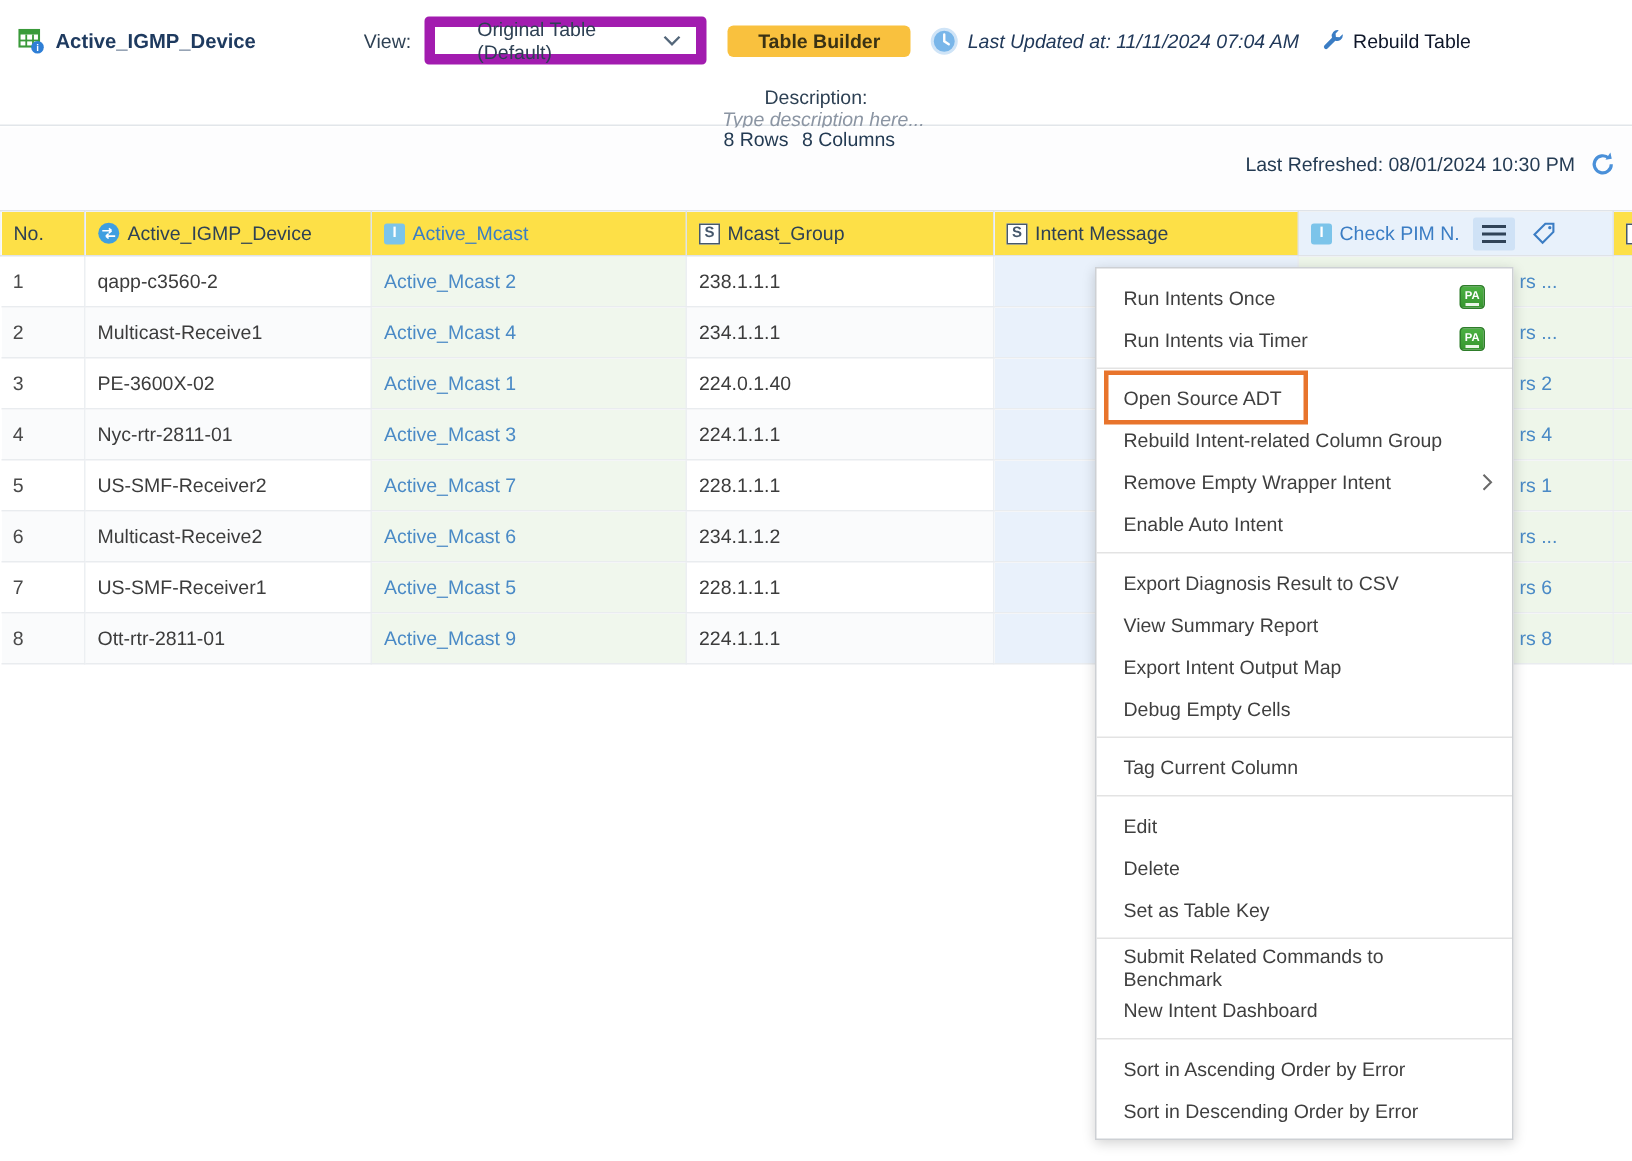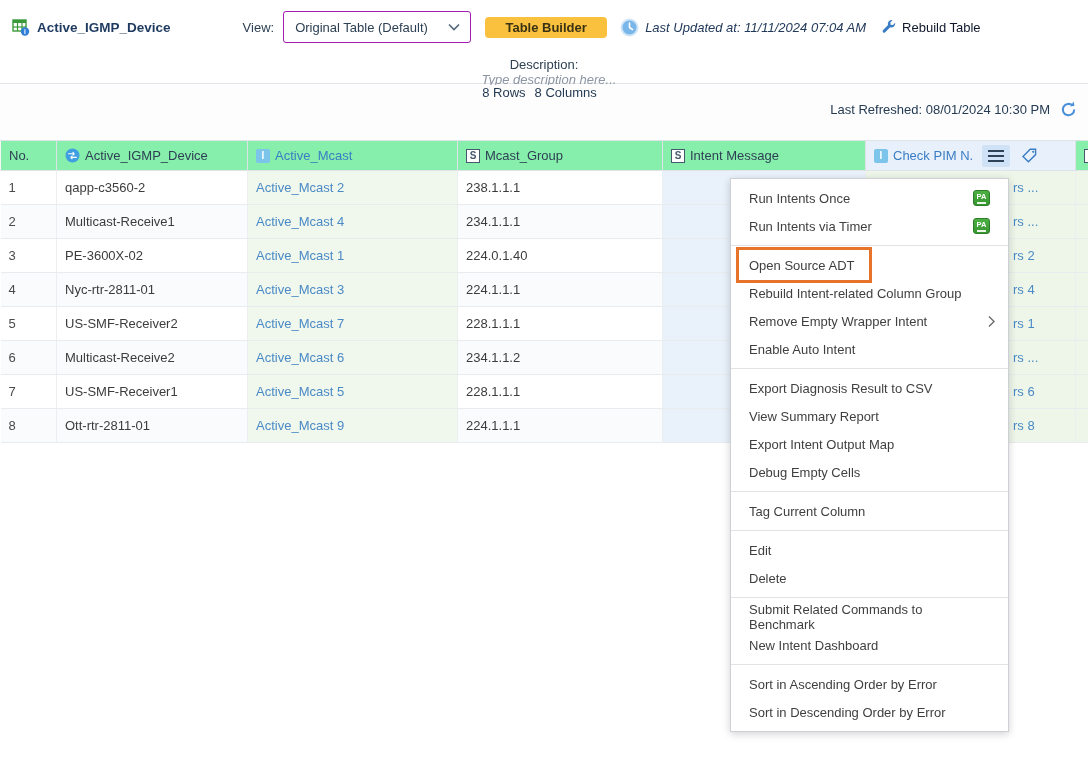--- a/index.html
+++ b/index.html
@@ -6,22 +6,22 @@
   html,body { width:1088px; height:774px; overflow:hidden; background:#fff;
     font-family:"Liberation Sans", sans-serif; color:#2e4154; font-size:13px; }
 
   
   .topbar { position:absolute; top:0; left:0; width:1088px; height:84px; background:#fff;
     border-bottom:1px solid #e2e6ea; }
   .row1 { display:flex; align-items:center; height:48px; padding:6px 12px 0 12px; }
   .tbl-title { font-weight:bold; color:#1e3a5f; font-size:13.5px; margin-left:7px; }
   .view-label { margin-left:72px; color:#2e4154; }
   .view-select { display:flex; align-items:center; justify-content:space-between;
-    width:188px; height:32px; border:1px solid #a21caf; border-radius:3px; background:#fff;
-    margin-left:9px; padding:0 10px 0 11px; color:#2e4154; cursor:pointer; }
+    width:188px; height:32px; border:7px solid #a21caf; border-radius:3px; background:#fff;
+    margin-left:9px; padding:0 10px 0 28px; color:#2e4154; cursor:pointer; }
   .btn-builder { margin-left:14px; width:122px; height:21px; background:#f9c13e; border:none;
     border-radius:4px; font-family:"Liberation Sans",sans-serif; font-size:13px; font-weight:bold;
     color:#3a3214; cursor:pointer; }
   .updated { display:flex; align-items:center; margin-left:13px; font-style:italic; color:#21395a; }
   .updated svg { margin-right:6px; }
   .rebuild { display:flex; align-items:center; margin-left:14px; color:#0f172a; cursor:pointer;text-align:right; }
   .rebuild svg { margin-right:5px; }
   .row2 { display:flex; align-items:center; padding:9px 12px 0 12px;flex-direction:column; }
   .desc-placeholder { margin-left:10px; font-style:italic; color:#8b95a3; }
 
@@ -30,21 +30,21 @@
     display:flex; align-items:center; padding:0 10px; color:#243b53;flex-direction:column; }
   .counts span { margin-right:9px; }
   .refreshed { margin-left:auto; display:flex; align-items:center; }
   .refreshed svg { margin-left:9px; cursor:pointer; }
 
   
   table.grid { position:absolute; top:140px; left:0; width:1101px; border-collapse:collapse;
     table-layout:fixed; }
   .grid col.c0{width:56px}.grid col.c1{width:191px}.grid col.c2{width:210px}
   .grid col.c3{width:205px}.grid col.c4{width:203px}.grid col.c5{width:210px}.grid col.c6{width:26px}
-  .grid th { height:30px; background:#86efac; border:1px solid #dfe3e8; border-left:none;
+  .grid th { height:30px; background:#fde047; border:1px solid #dfe3e8; border-left:none;
     font-weight:normal; text-align:left; padding:0 8px; white-space:nowrap; overflow:hidden;
     color:#2e4154; cursor:pointer; }
   .grid th:first-child { border-left:1px solid #dfe3e8; border-left-color:#f3f5f7; }
   .grid th .hwrap { display:flex; align-items:center; gap:5px; }
   .grid th.blue { color:#3b7dc4; }
   .grid th.selected { background:#e8f1fb; }
   .grid td { height:34px; border-bottom:1px solid #e9ecef; border-right:1px solid #eceff2;
     padding:0 8px; white-space:nowrap; overflow:hidden; color:#3c3c3c; background:#fff; }
   .grid tr:nth-child(even) td { background:#fafbfc; }
   .grid td.c-no { color:#4a4a4a; }
@@ -349,20 +349,23 @@
         <span>Tag Current Column</span>
       </div>
     </div>
     <div class="menu-group">
       <div class="menu-item">
         <span>Edit</span>
       </div>
       <div class="menu-item">
         <span>Delete</span>
       </div>
+      <div class="menu-item">
+        <span>Set as Table Key</span>
+      </div>
     </div>
     <div class="menu-group">
       <div class="menu-item">
         <span>Submit Related Commands to Benchmark</span>
       </div>
       <div class="menu-item">
         <span>New Intent Dashboard</span>
       </div>
     </div>
     <div class="menu-group">

